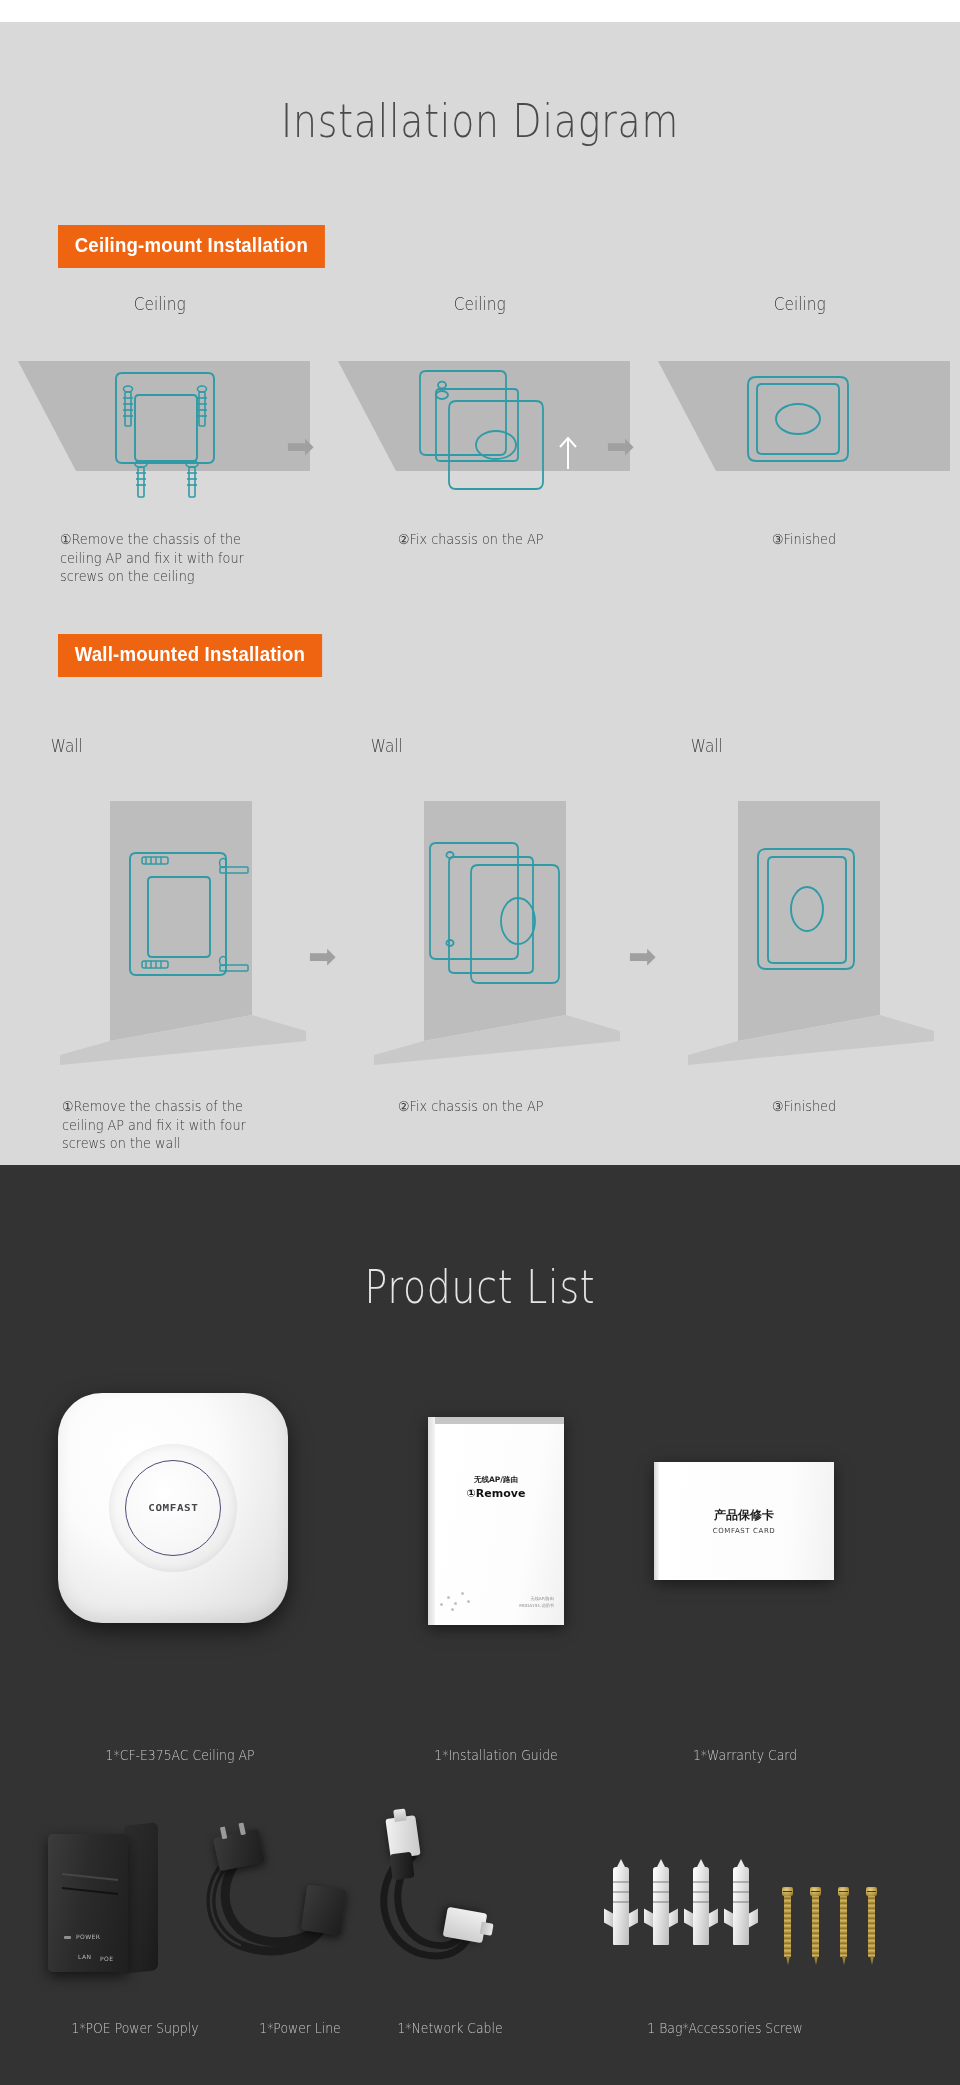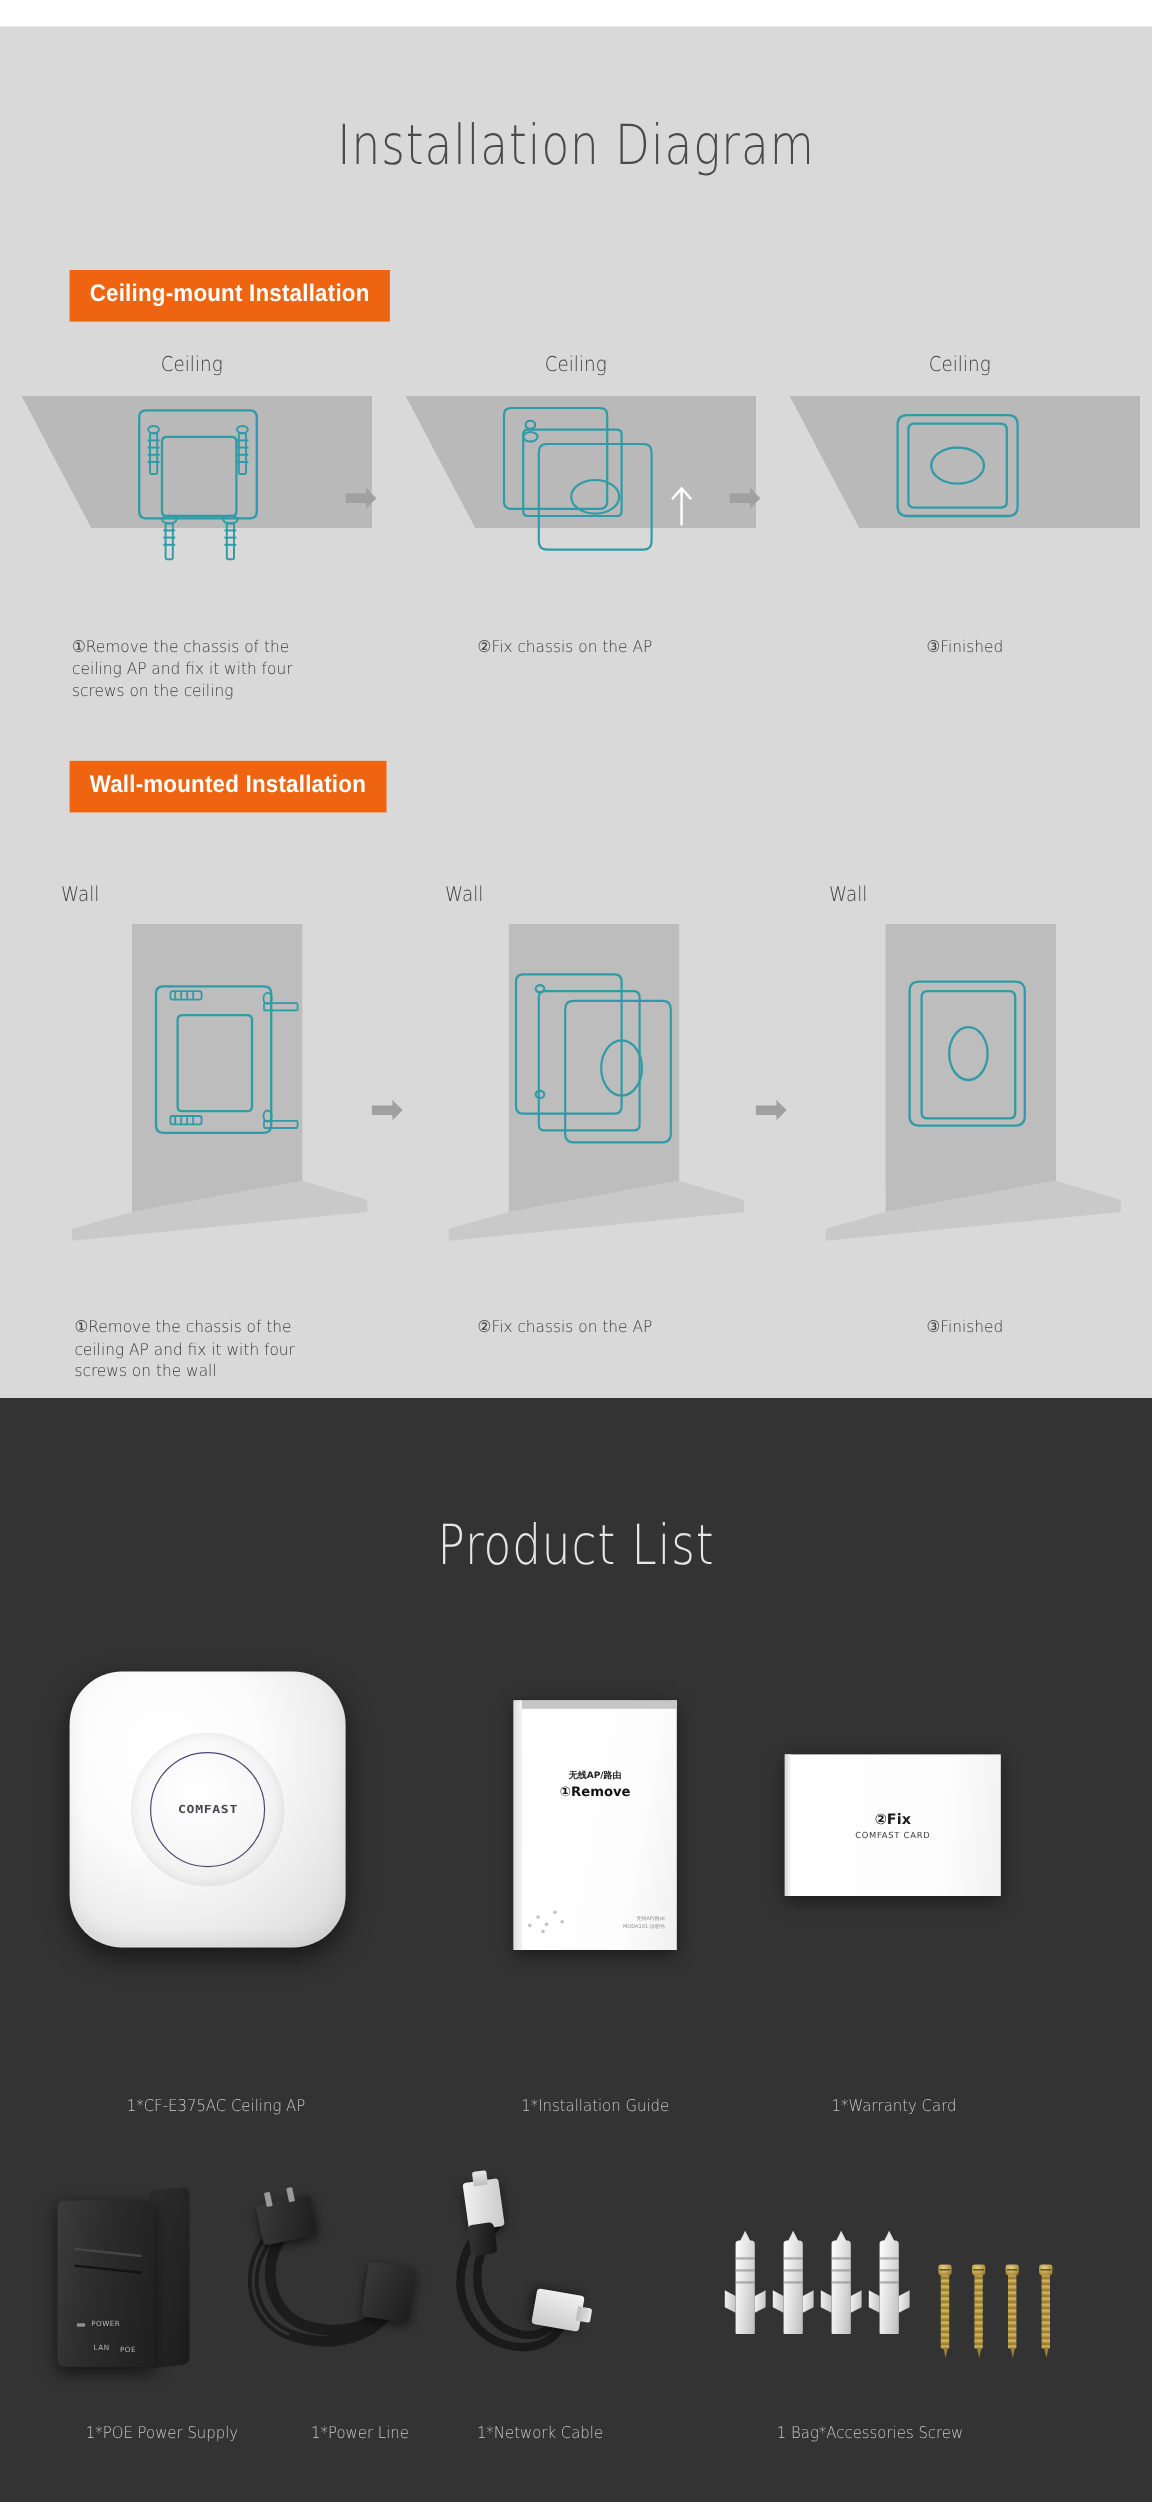--- a/index.html
+++ b/index.html
@@ -52,20 +52,21 @@
     display: flex;
   }
   #ceiling-row { top: 272px; }
   #wall-row    { top: 714px; margin-left: 15px; }
   .step-col {
     position: relative;
     flex: 1 1 0;
     display: flex;
     flex-direction: column;
     align-items: center;
+    gap: 31px;
   }
   .step-head {
     font-size: 17px;
     color: #3d3d3d;
     font-family: "DejaVu Sans", sans-serif;
     font-weight: 300;
     margin-bottom: 6px;
     transform: scaleX(0.9);
   }
   .step-head.left-align { align-self: flex-start; margin-left: 34px; }
@@ -531,21 +532,21 @@
       <div class="bk-foot">
         <div>无线AP/路由</div>
         <div>MODA191.说明书</div>
       </div>
     </div>
   </div>
 
   <div class="prod-item" style="left:654px; top:297px;">
     <div class="warranty">
       <div class="warranty-edge"></div>
-      <div class="wc-cn">②Fix</div>
+      <div class="wc-cn">产品保修卡</div>
       <div class="wc-en">COMFAST CARD</div>
     </div>
   </div>
 
   <div class="prod-label" style="position:absolute; left:40px; top:582px; width:280px;">1*CF-E375AC Ceiling AP</div>
   <div class="prod-label" style="position:absolute; left:366px; top:582px; width:260px;">1*Installation Guide</div>
   <div class="prod-label" style="position:absolute; left:620px; top:582px; width:250px;">1*Warranty Card</div>
 
   <div class="prod-item" style="left:48px; top:655px;">
     <div class="poe-wrap">

